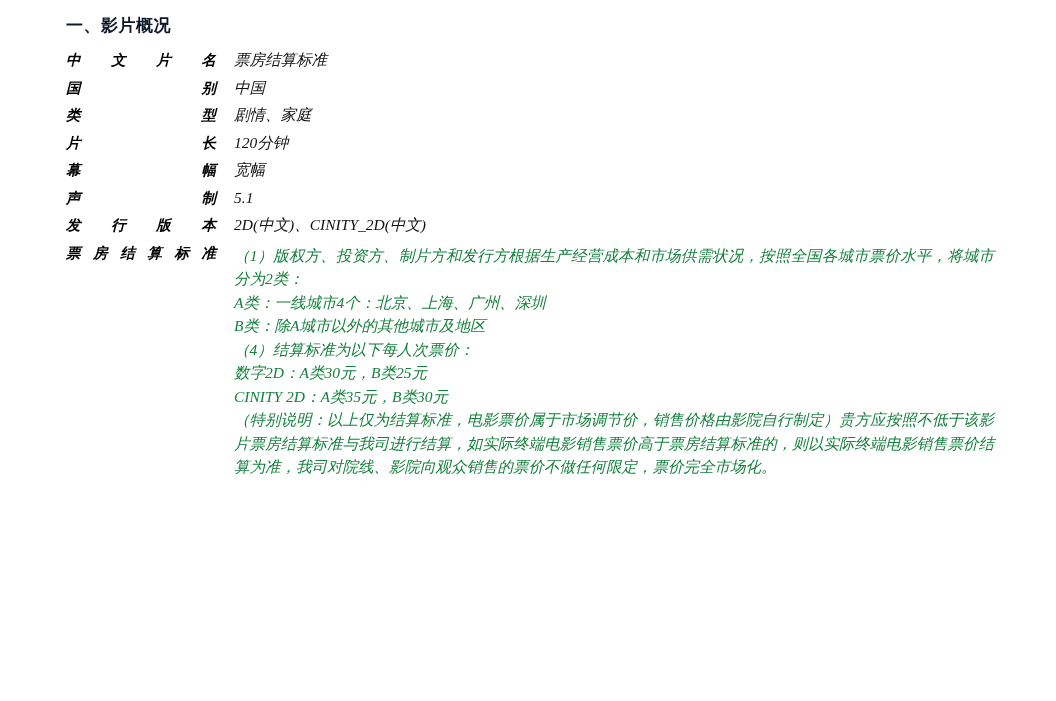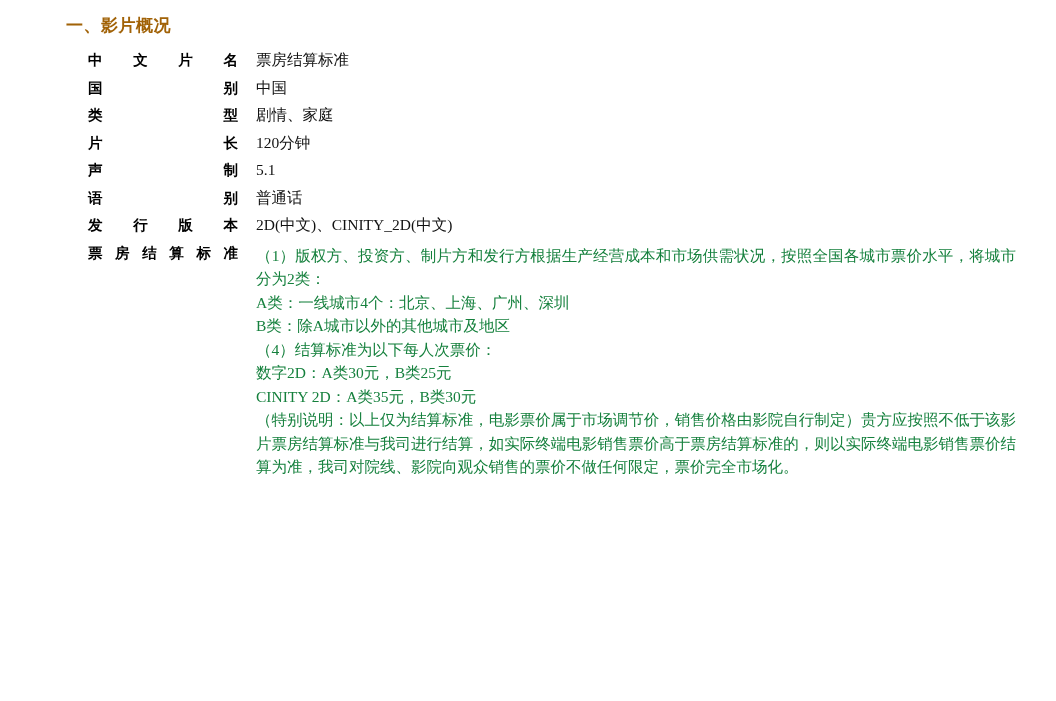--- a/index.html
+++ b/index.html
@@ -20,25 +20,25 @@
     height: 701px;
     box-sizing: border-box;
     padding: 14px 30px 10px 66px;
   }
   .section-title {
     font-family: "DejaVu Sans", "Liberation Sans", sans-serif;
     font-weight: bold;
     font-size: 17px;
     letter-spacing: 0.5px;
     margin: 0 0 14px 0;
-    color: #a16207;
+    color: #0f172a;
   }
   .info-table {
     border-collapse: collapse;
-    margin-left: 22px;
+    font-style: italic;
   }
   .info-table tr {
     vertical-align: top;
   }
   .lbl {
     font-family: "DejaVu Sans", "Liberation Sans", sans-serif;
     font-weight: bold;
     font-size: 14.5px;
     color: #000;
     white-space: nowrap;
@@ -114,29 +114,29 @@
         <td class="val">剧情、家庭</td>
       </tr>
       <tr>
         <td class="lbl">
             <span class="lbl-inner">片长</span>
           </td>
         <td class="val">120分钟</td>
       </tr>
       <tr>
         <td class="lbl">
+            <span class="lbl-inner">幕幅</span>
+          </td>
+        <td class="val">宽幅</td>
+      </tr>
+      <tr>
+        <td class="lbl">
             <span class="lbl-inner">声制</span>
           </td>
         <td class="val">5.1</td>
-      </tr>
-      <tr>
-        <td class="lbl">
-            <span class="lbl-inner">语别</span>
-          </td>
-        <td class="val">普通话</td>
       </tr>
       <tr>
         <td class="lbl">
             <span class="lbl-inner">发行版本</span>
           </td>
         <td class="val">2D(中文)、CINITY_2D(中文)</td>
       </tr>
       <tr class="settle-row">
         <td class="lbl">
             <span class="lbl-inner">票房结算标准</span>

